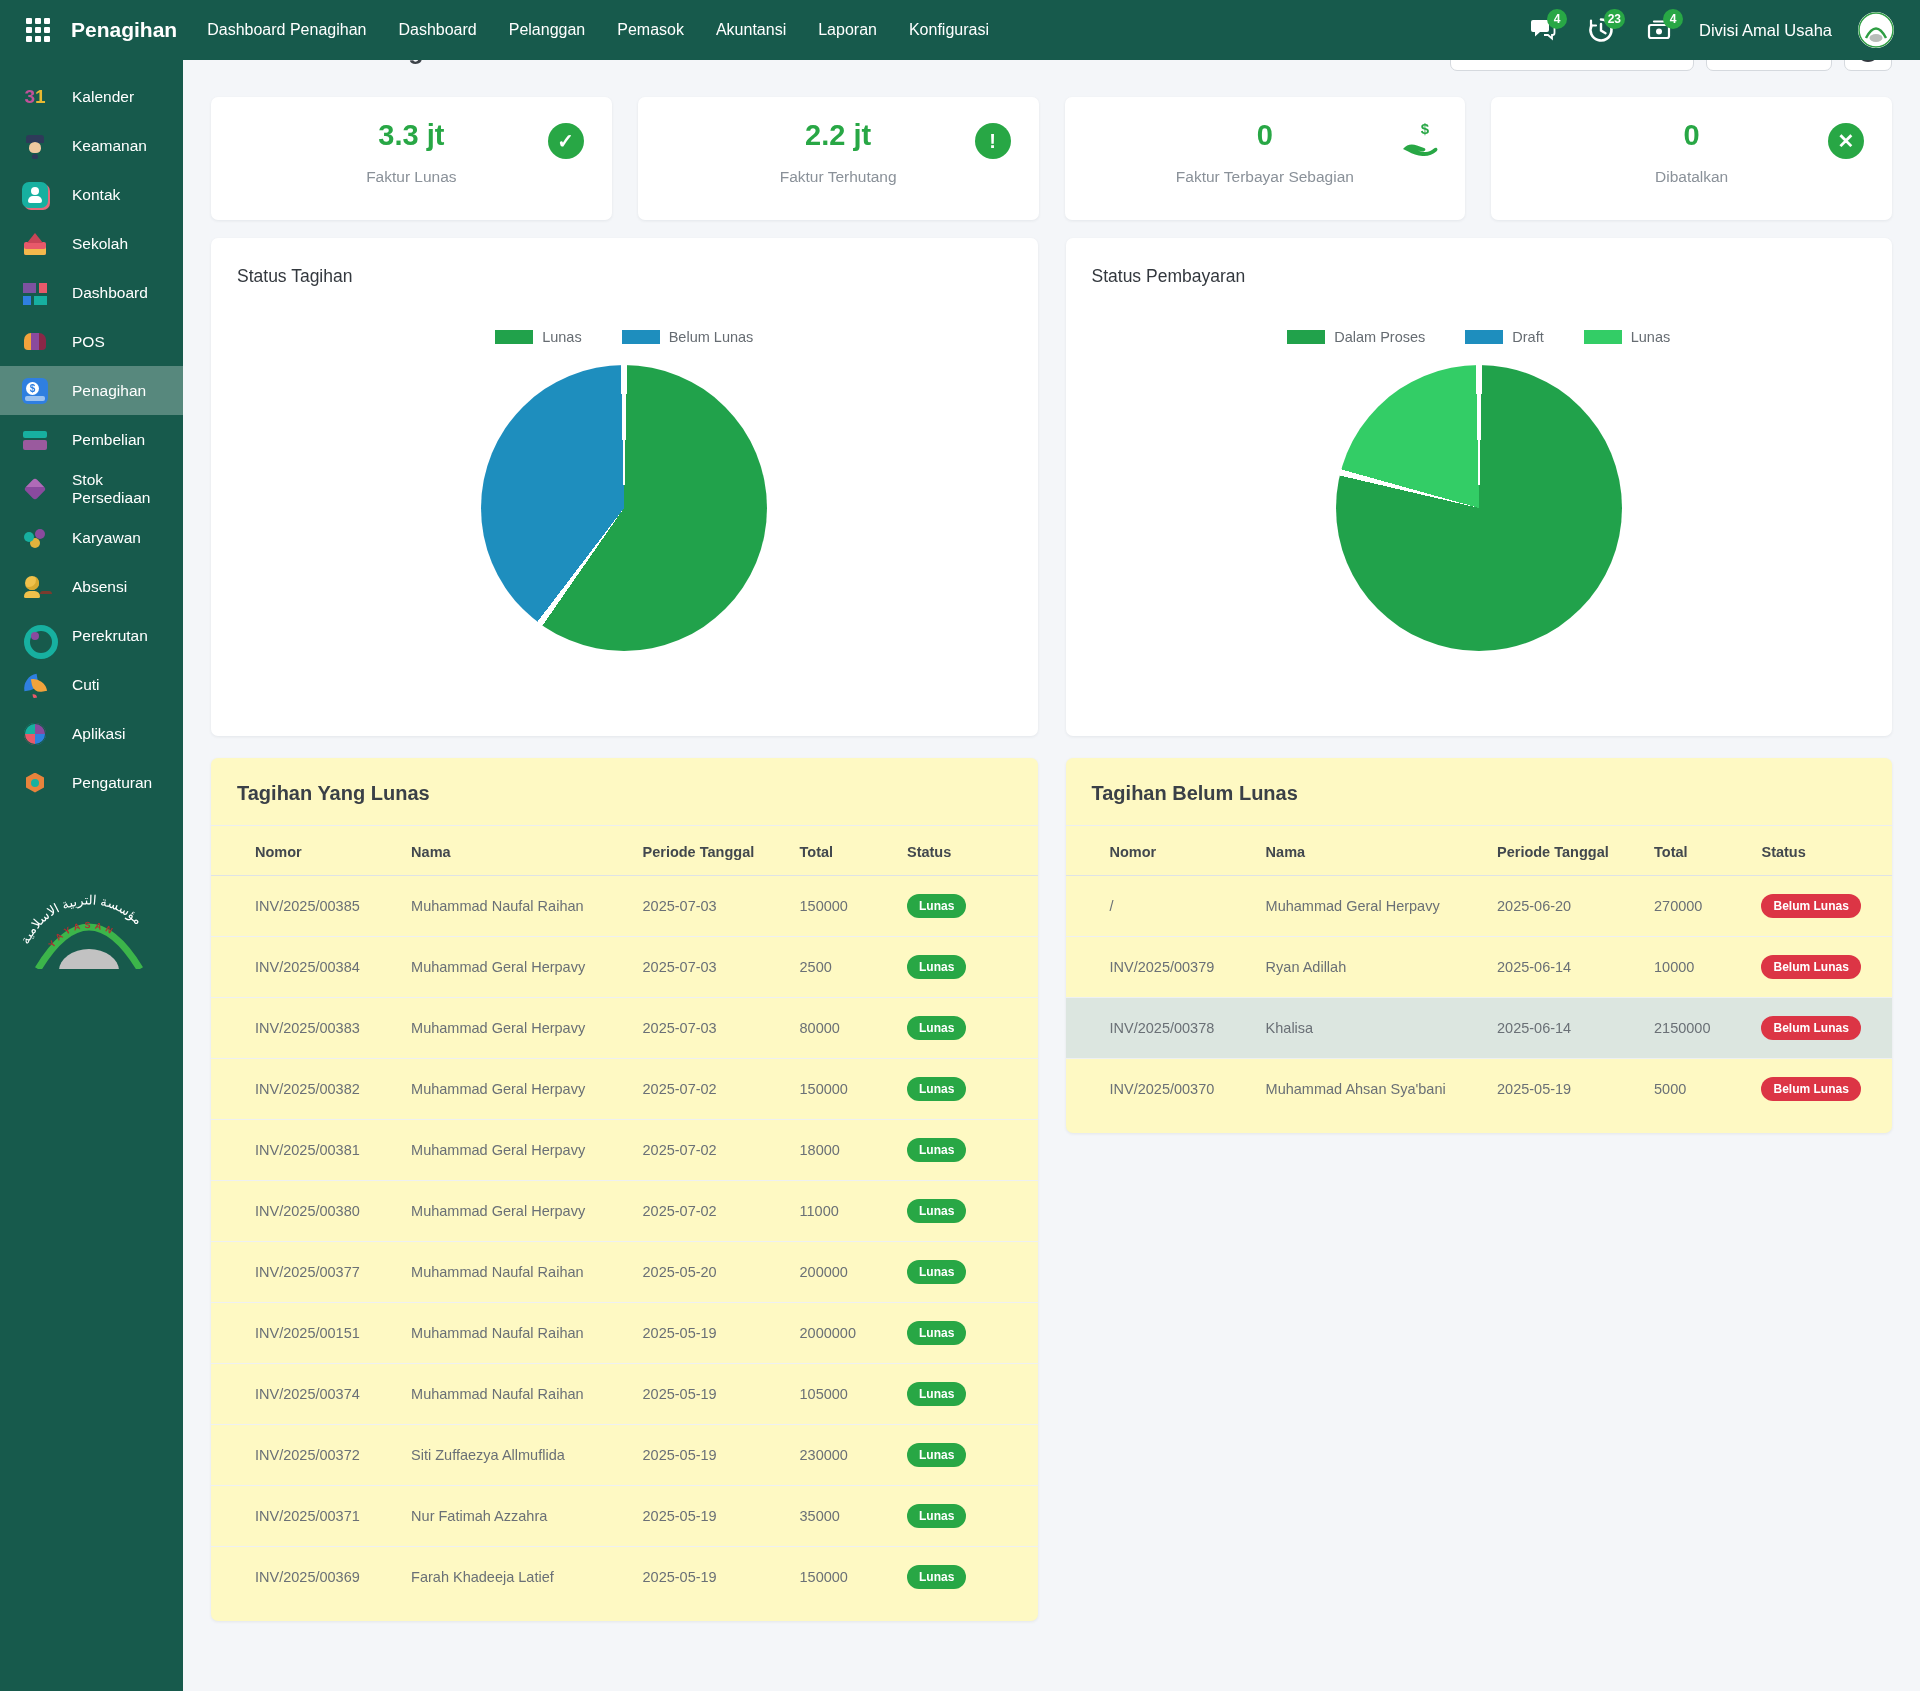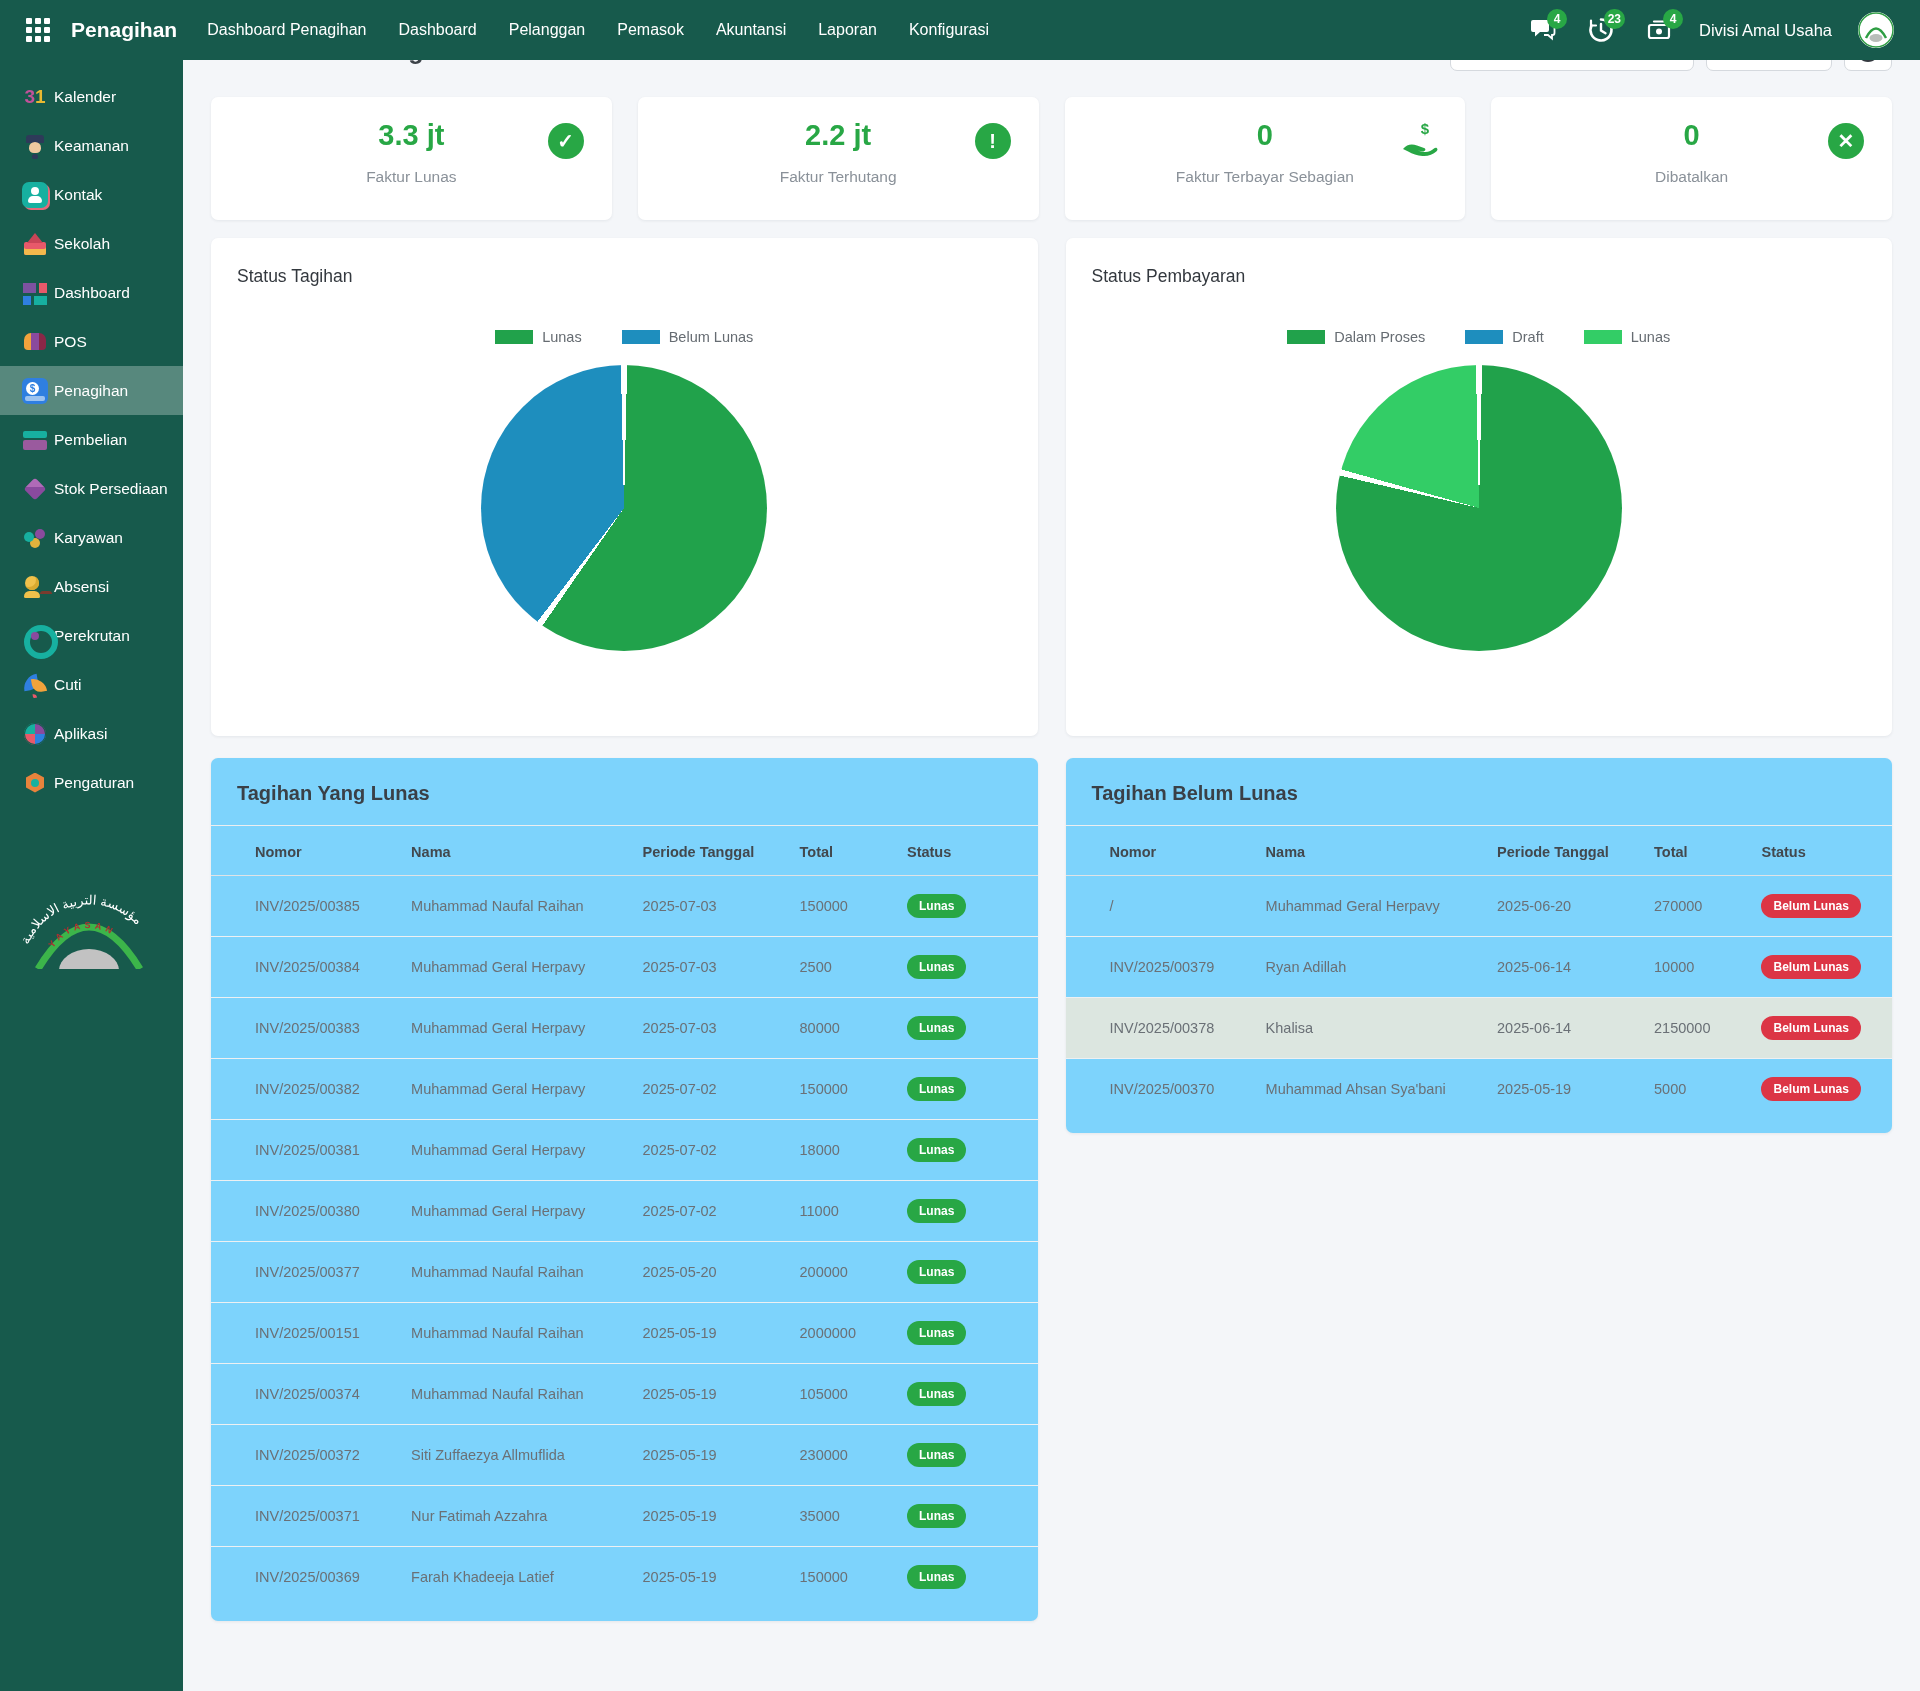--- a/index.html
+++ b/index.html
@@ -21,21 +21,21 @@
   .nav-ic svg { width:28px; height:28px; display:block; }
   .nav-badge { position:absolute; top:-7px; right:-10px; min-width:20px; height:20px; padding:0 4px;
     background:#28a745; border-radius:10px; color:#fff; font-size:12px; font-weight:700;
     display:flex; align-items:center; justify-content:center; }
   .user-name { color:#fff; font-size:16.5px; cursor:pointer; }
   .avatar { width:36px; height:36px; border-radius:50%; overflow:hidden; background:#fff; cursor:pointer; }
 
   
   .sidebar { position:fixed; top:60px; left:0; bottom:0; width:183px; background:#175a4c;
     z-index:20; padding-top:12px; display:flex; flex-direction:column; }
-  .side-item { display:flex; align-items:center; gap:6px; height:49px; padding-left:22px;
+  .side-item { display:flex; align-items:center; gap:24px; height:49px; padding-left:22px;
     color:#fff; font-size:15.5px; cursor:pointer; }
   .side-item.active { background:rgba(255,255,255,.28); }
   .sicon { position:relative; width:26px; height:26px; flex:0 0 26px; }
 
   
   .i-cal::before { content:"31"; position:absolute; inset:0; font-size:19px; font-weight:800;
     line-height:26px; text-align:center;
     background:linear-gradient(90deg,#c2519a 45%,#e8b931 55%); -webkit-background-clip:text;
     background-clip:text; color:transparent; }
   .i-guard::before { content:""; position:absolute; left:4px; top:2px; width:18px; height:8px;
@@ -128,21 +128,21 @@
   .chart-title { font-size:17.5px; font-weight:400; color:#33383e; }
   .legend { display:flex; flex-wrap:wrap; justify-content:center; column-gap:40px; row-gap:9px;
     margin:42px auto 0; }
   .legend-item { display:flex; align-items:center; gap:9px; cursor:pointer; }
   .legend-swatch { width:38px; height:14px; }
   .legend-label { font-size:14.5px; color:#666c72; }
   .pie { width:286px; height:286px; border-radius:50%; margin:20px auto 0; }
 
   
   .tables { display:flex; gap:28px; align-items:flex-start; }
-  .table-card { flex:1; background:#7dd3fc; border-radius:7px; box-shadow:0 1px 3px rgba(40,50,60,.08);
+  .table-card { flex:1; background:#fef9c3; border-radius:7px; box-shadow:0 1px 3px rgba(40,50,60,.08);
     padding-bottom:14px; overflow:hidden; }
   .table-card-head { padding:24px 26px 20px; border-bottom:1px solid #eceef0; }
   .table-title { font-size:20px; font-weight:600; color:#3a4047; }
   table { width:100%; border-collapse:collapse; }
   th { text-align:left; font-size:14.5px; font-weight:700; color:#42484e; padding:18px 10px 15px;
     border-bottom:1px solid #dfe3e6; }
   td { font-size:14.5px; color:#6a7076; padding:18px 10px; border-bottom:1px solid #eef0f2; }
   tr:last-child td { border-bottom:none; }
   th:first-child, td:first-child { padding-left:44px; }
   tr.hl td { background:#dce6e0; }

